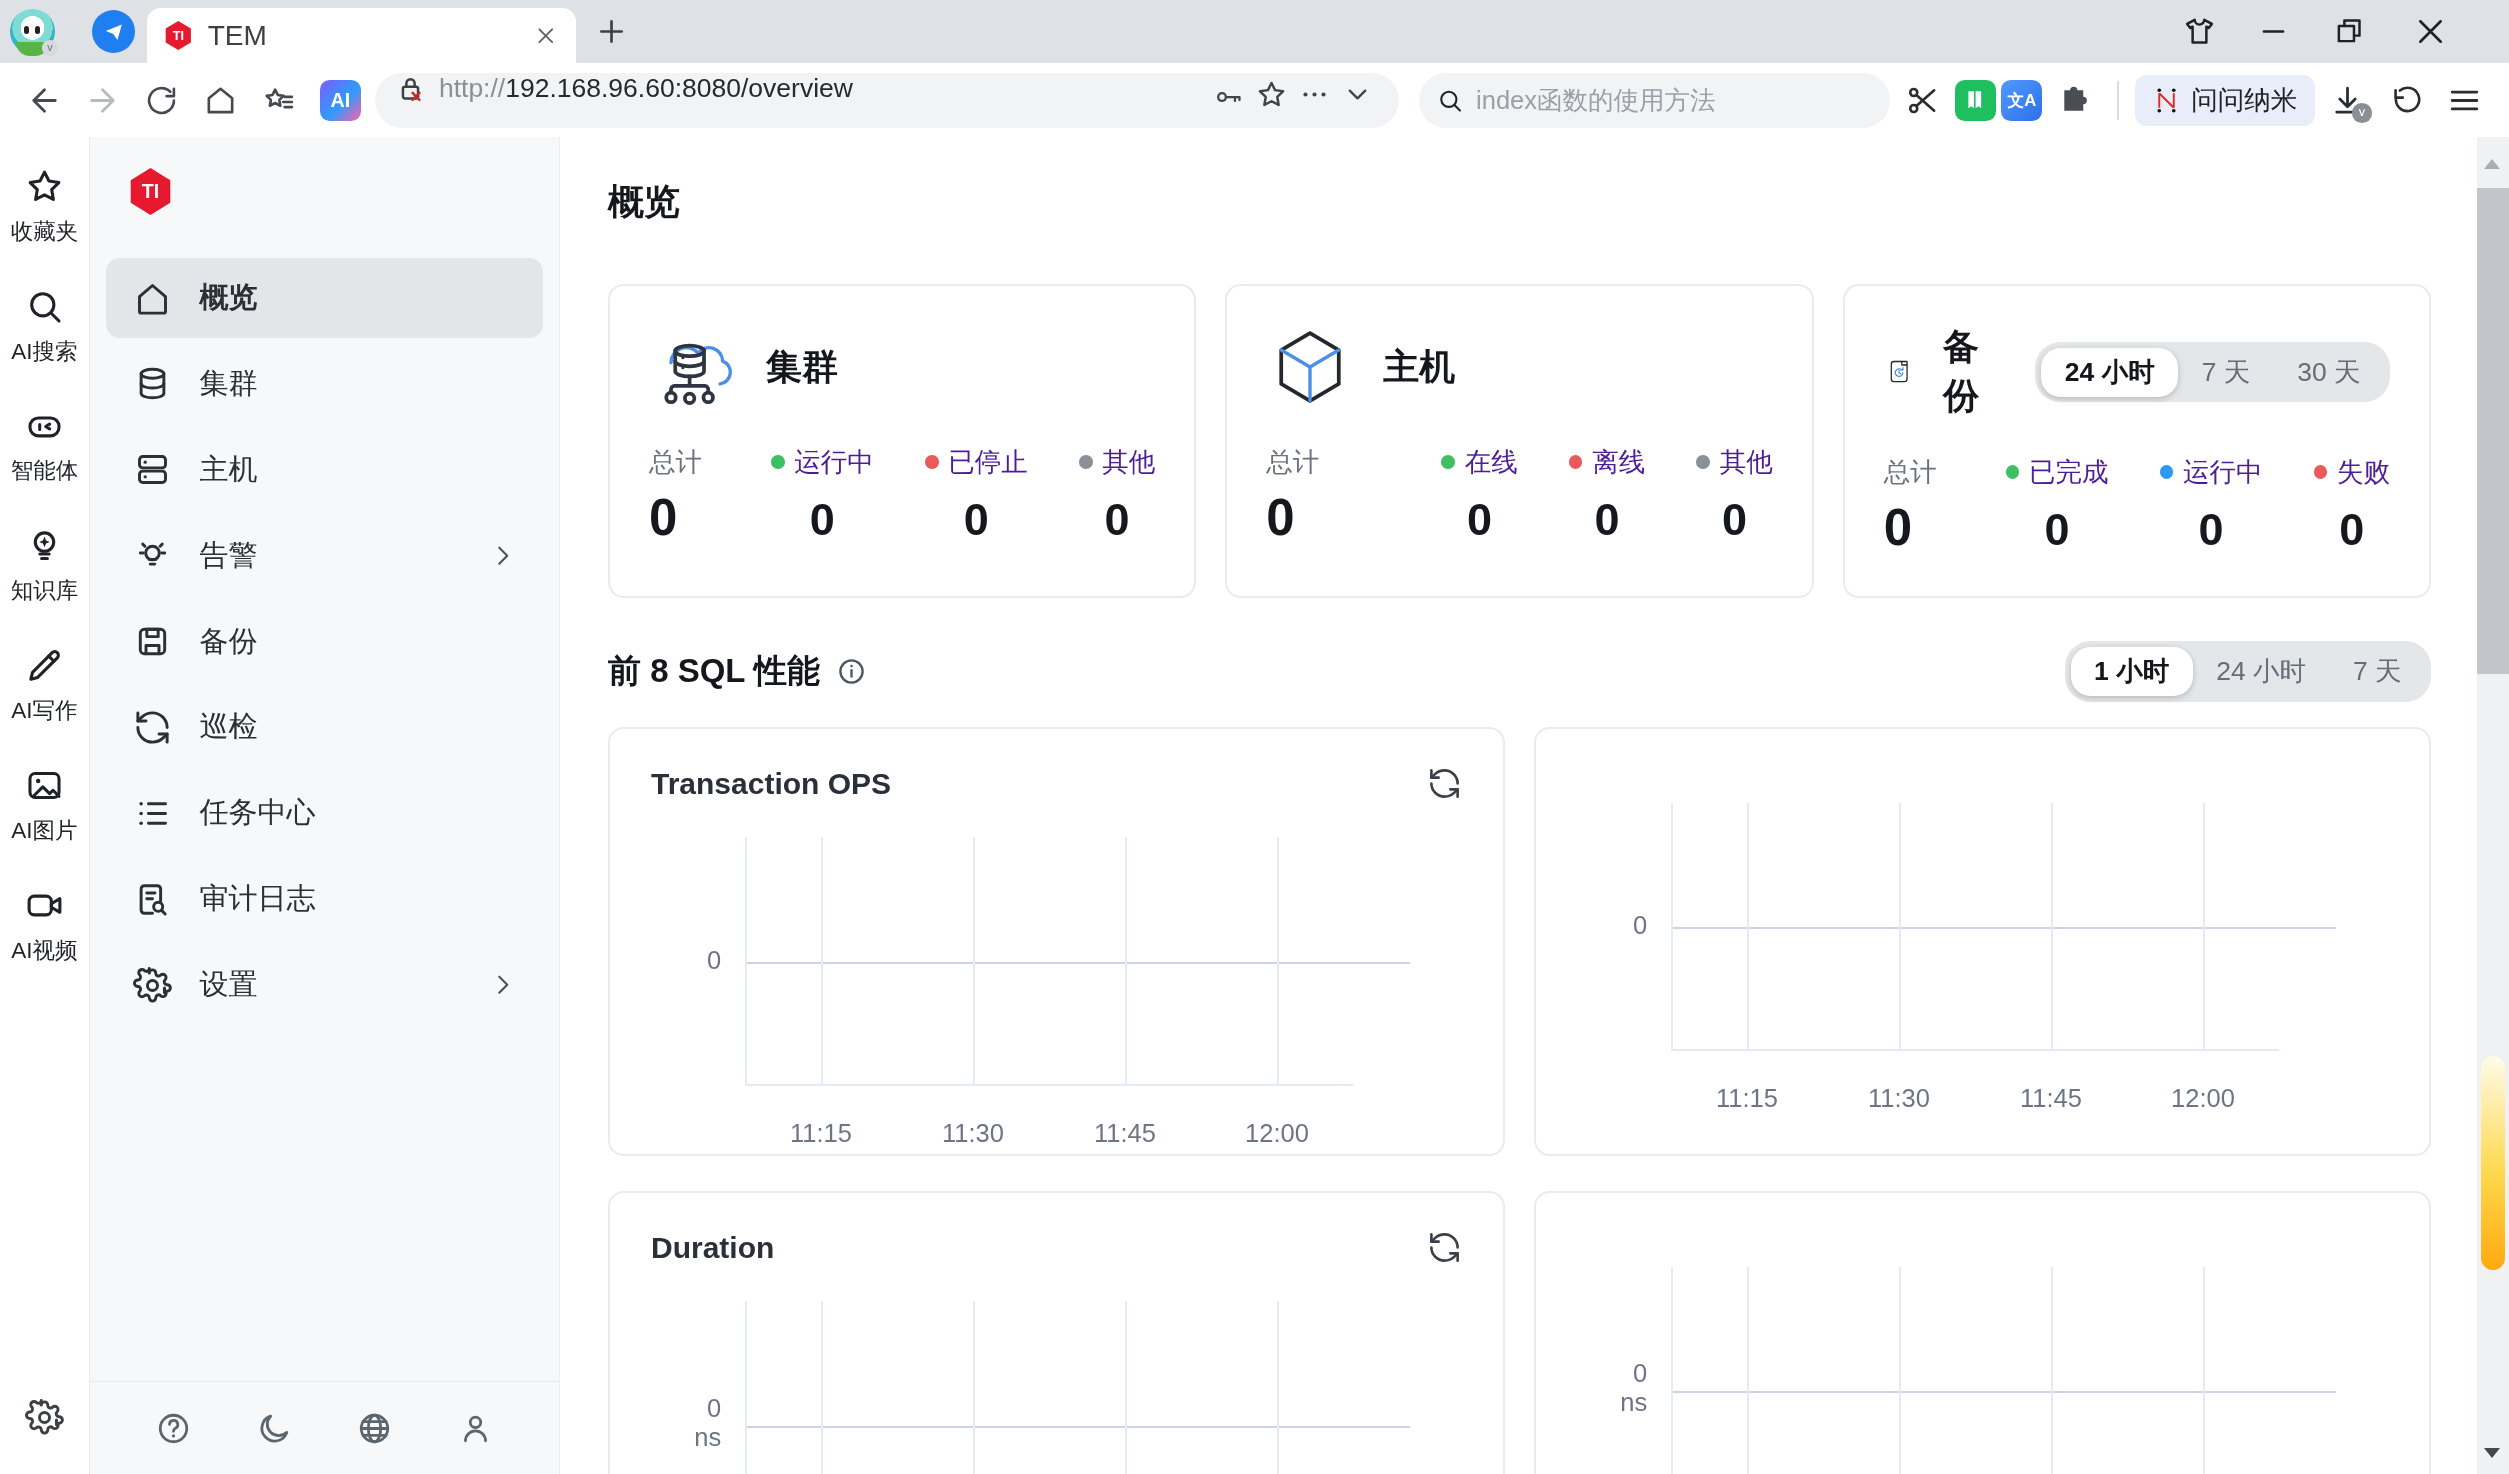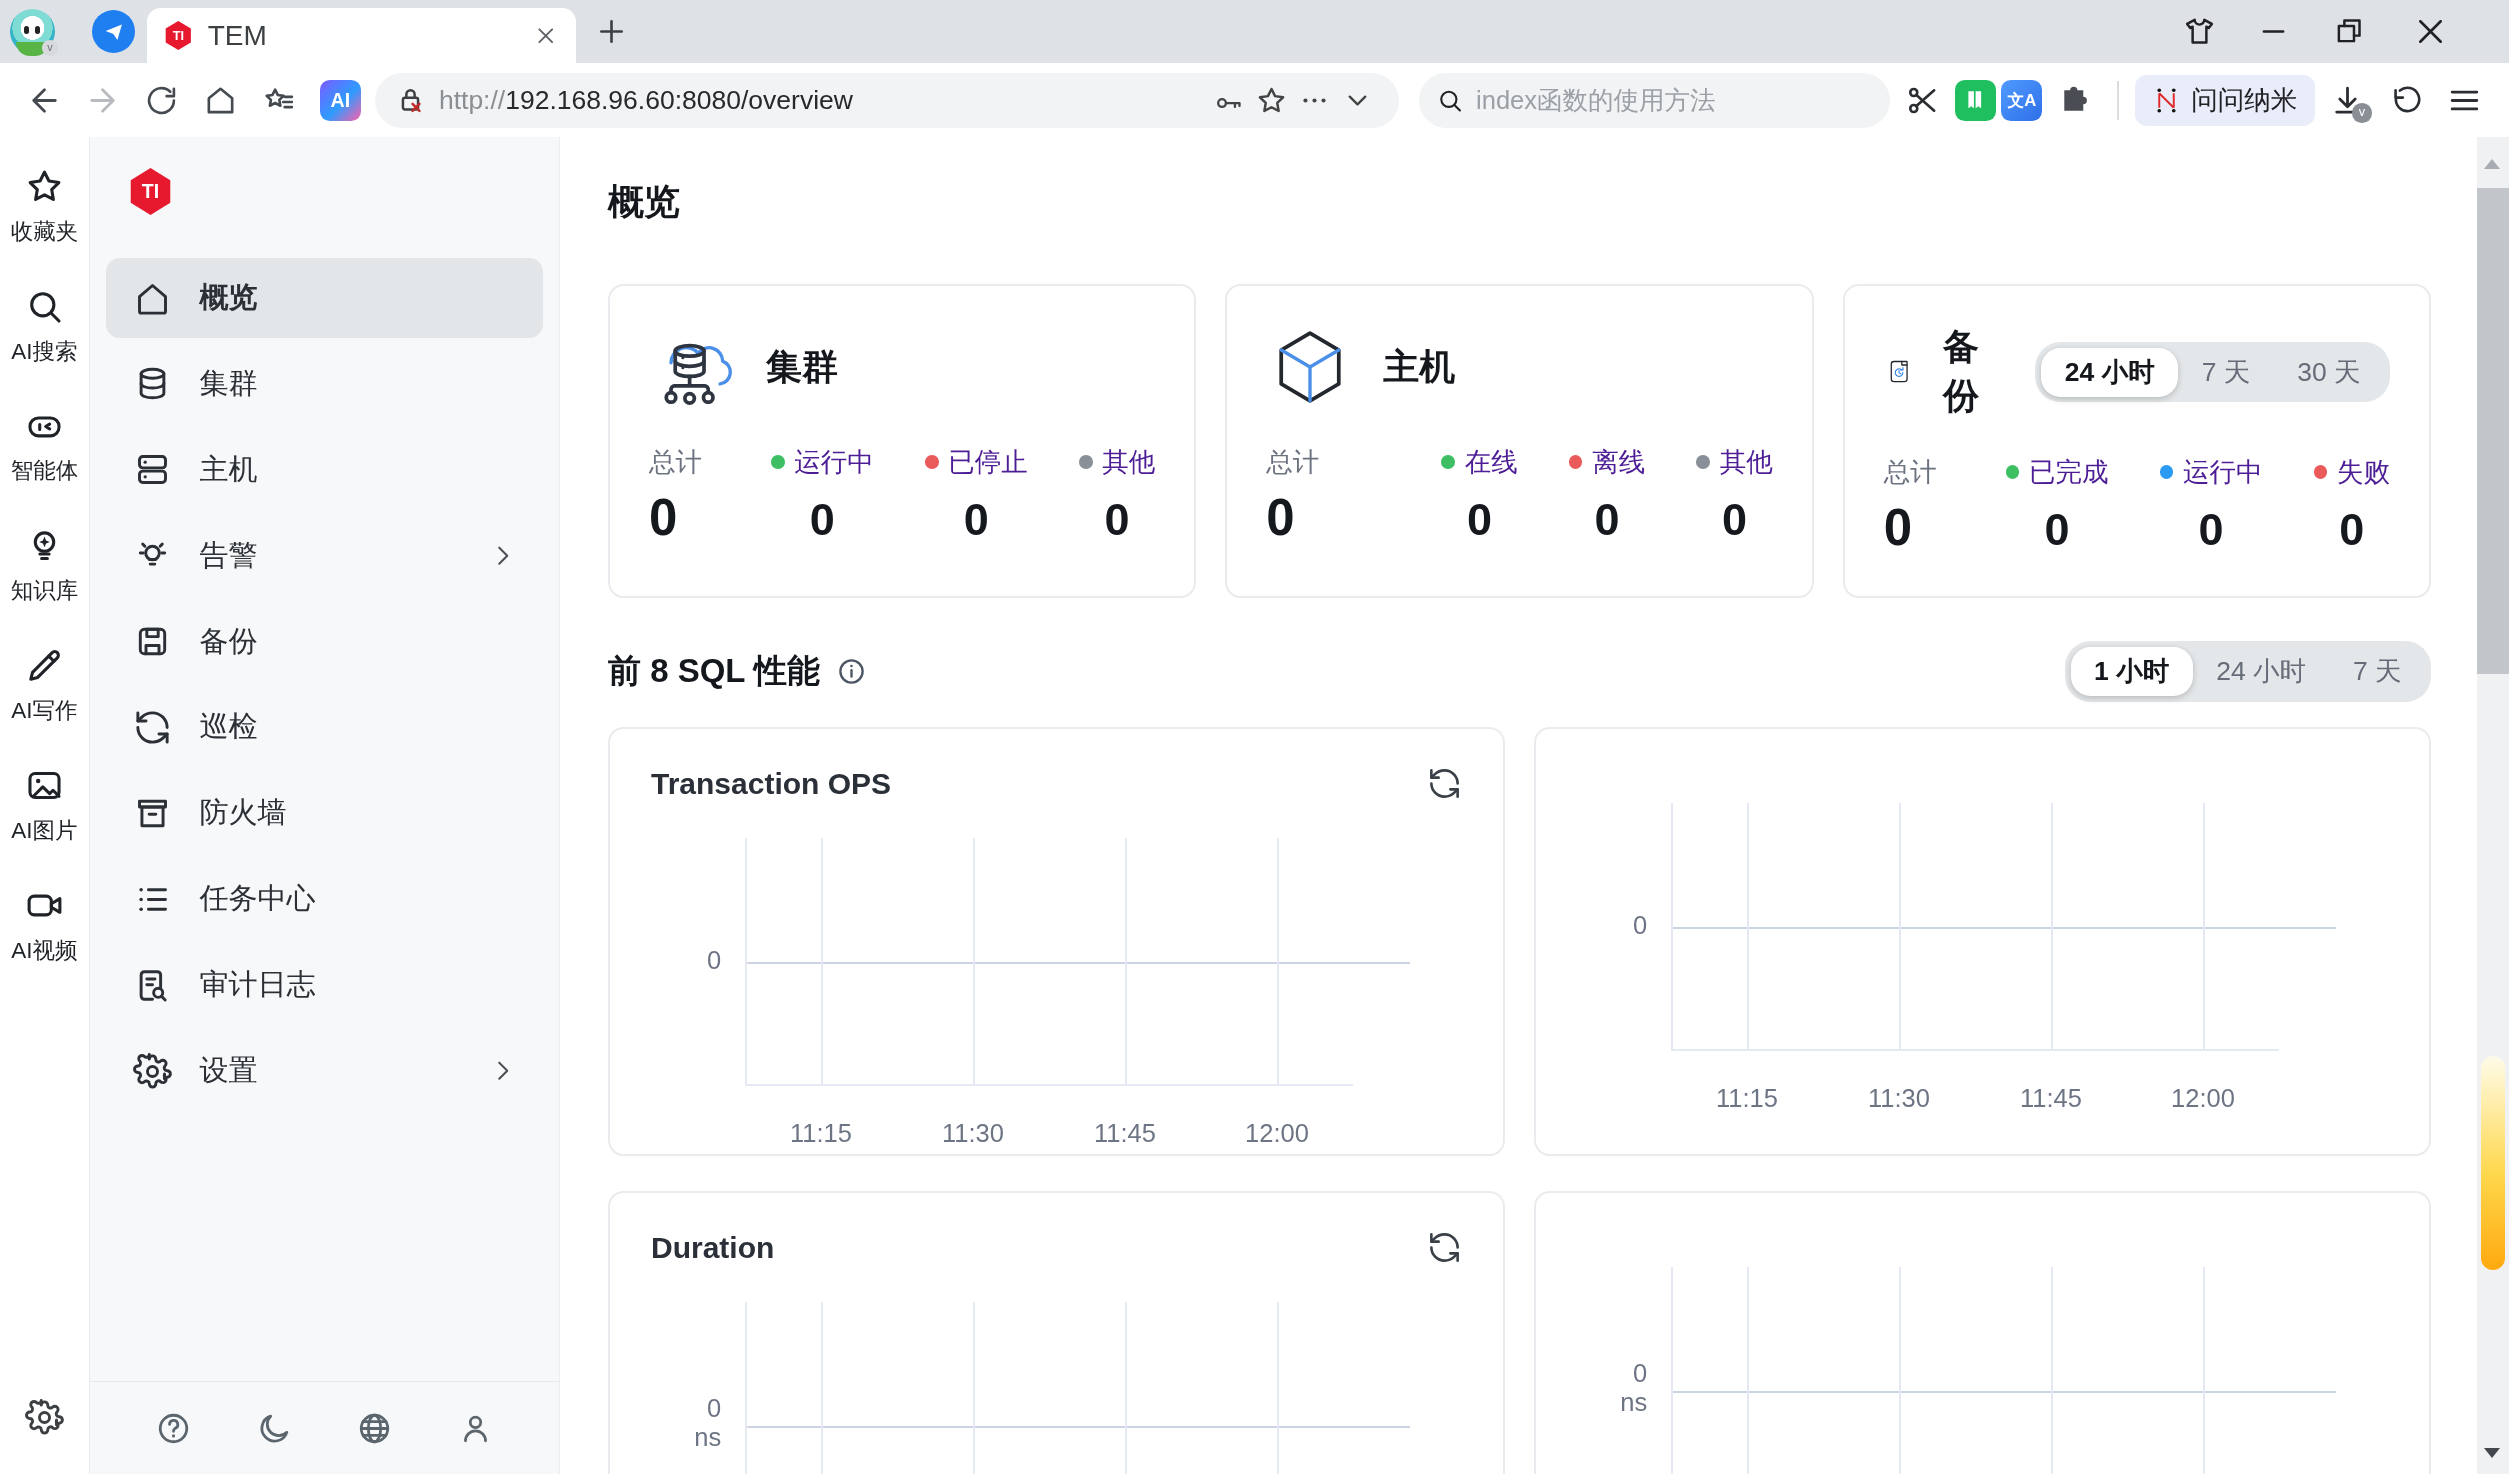--- a/index.html
+++ b/index.html
@@ -19,21 +19,21 @@
   .hexlogo.big{width:43px;height:47px;font-size:19.6px}
   .tab-title{font-size:28px;color:#3c4043;margin-left:15.7px;flex:1}
   .tab-close{color:#5f6368}
   .newtab{position:absolute;left:594px;top:13.7px;color:#3c4043}
   .wctrl{position:absolute;top:7.8px;display:flex;align-items:center;justify-content:center;width:55px;height:47px;color:#202124}
   
   .toolbar{height:74px;background:#fff;border-bottom:1px solid #0c4a6e;display:flex;align-items:center;padding:0 17.6px;gap:5.9px}
   .tbtn{width:53px;height:53px;border-radius:50%;display:flex;align-items:center;justify-content:center;color:#454a50;flex:none}
   .tbtn.dis{color:#b7babe}
   .aibadge{width:41px;height:41px;border-radius:9.8px;background:linear-gradient(135deg,#7b5cff,#2e9bff 55%,#ff5fa8);color:#fff;font-size:19.6px;font-weight:bold;display:flex;align-items:center;justify-content:center;margin:0 7.8px;flex:none}
-  .urlbox{flex:1;height:55px;background:#f1f3f4;border-radius:27.4px;display:flex;align-items:center;padding:0 19.6px;min-width:0}
+  .urlbox{flex:1;height:55px;background:#f1f3f4;border-radius:27.4px;display:flex;align-items:flex-start;padding:0 19.6px;min-width:0}
   .urltext{font-size:26.5px;white-space:nowrap;overflow:hidden;flex:1;margin-left:11.8px}
   .scheme{color:#8a8f94}.upath{color:#27292d}
   .uic{color:#444;width:43px;height:43px;display:flex;align-items:center;justify-content:center;flex:none}
   .searchbox{width:436px;height:55px;background:#f1f3f4;border-radius:27.4px;display:flex;align-items:center;padding:0 17.6px;margin-left:13.7px;flex:none}
   .searchbox input{border:0;outline:0;background:transparent;font-size:25.5px;color:#1d4ed8;width:100%;margin-left:9.8px;font-family:inherit}
   .searchbox input::placeholder{color:#9aa0a6}
   .tileic{width:41px;height:41px;border-radius:9.8px;display:flex;align-items:center;justify-content:center;flex:none}
   .divid{width:2px;height:39px;background:#dadce0;margin:0 9.8px;flex:none}
   .nanopill{height:51px;background:#e9ecf9;border-radius:11.8px;display:flex;align-items:center;gap:9.8px;padding:0 17.6px;flex:none}
   .nanopill span{font-size:26.5px;color:#202124}
@@ -466,26 +466,20 @@
             <span>备份</span>
           </div>
         <div class="mitem">
             <svg class="ic micon" width="39" height="39" viewBox="0 0 24 24">
               <use href="#i-refresh"></use>
             </svg>
             <span>巡检</span>
           </div>
         <div class="mitem">
             <svg class="ic micon" width="39" height="39" viewBox="0 0 24 24">
-              <use href="#i-box"></use>
-            </svg>
-            <span>防火墙</span>
-          </div>
-        <div class="mitem">
-            <svg class="ic micon" width="39" height="39" viewBox="0 0 24 24">
               <use href="#i-tasks"></use>
             </svg>
             <span>任务中心</span>
           </div>
         <div class="mitem">
             <svg class="ic micon" width="39" height="39" viewBox="0 0 24 24">
               <use href="#i-audit"></use>
             </svg>
             <span>审计日志</span>
           </div>

